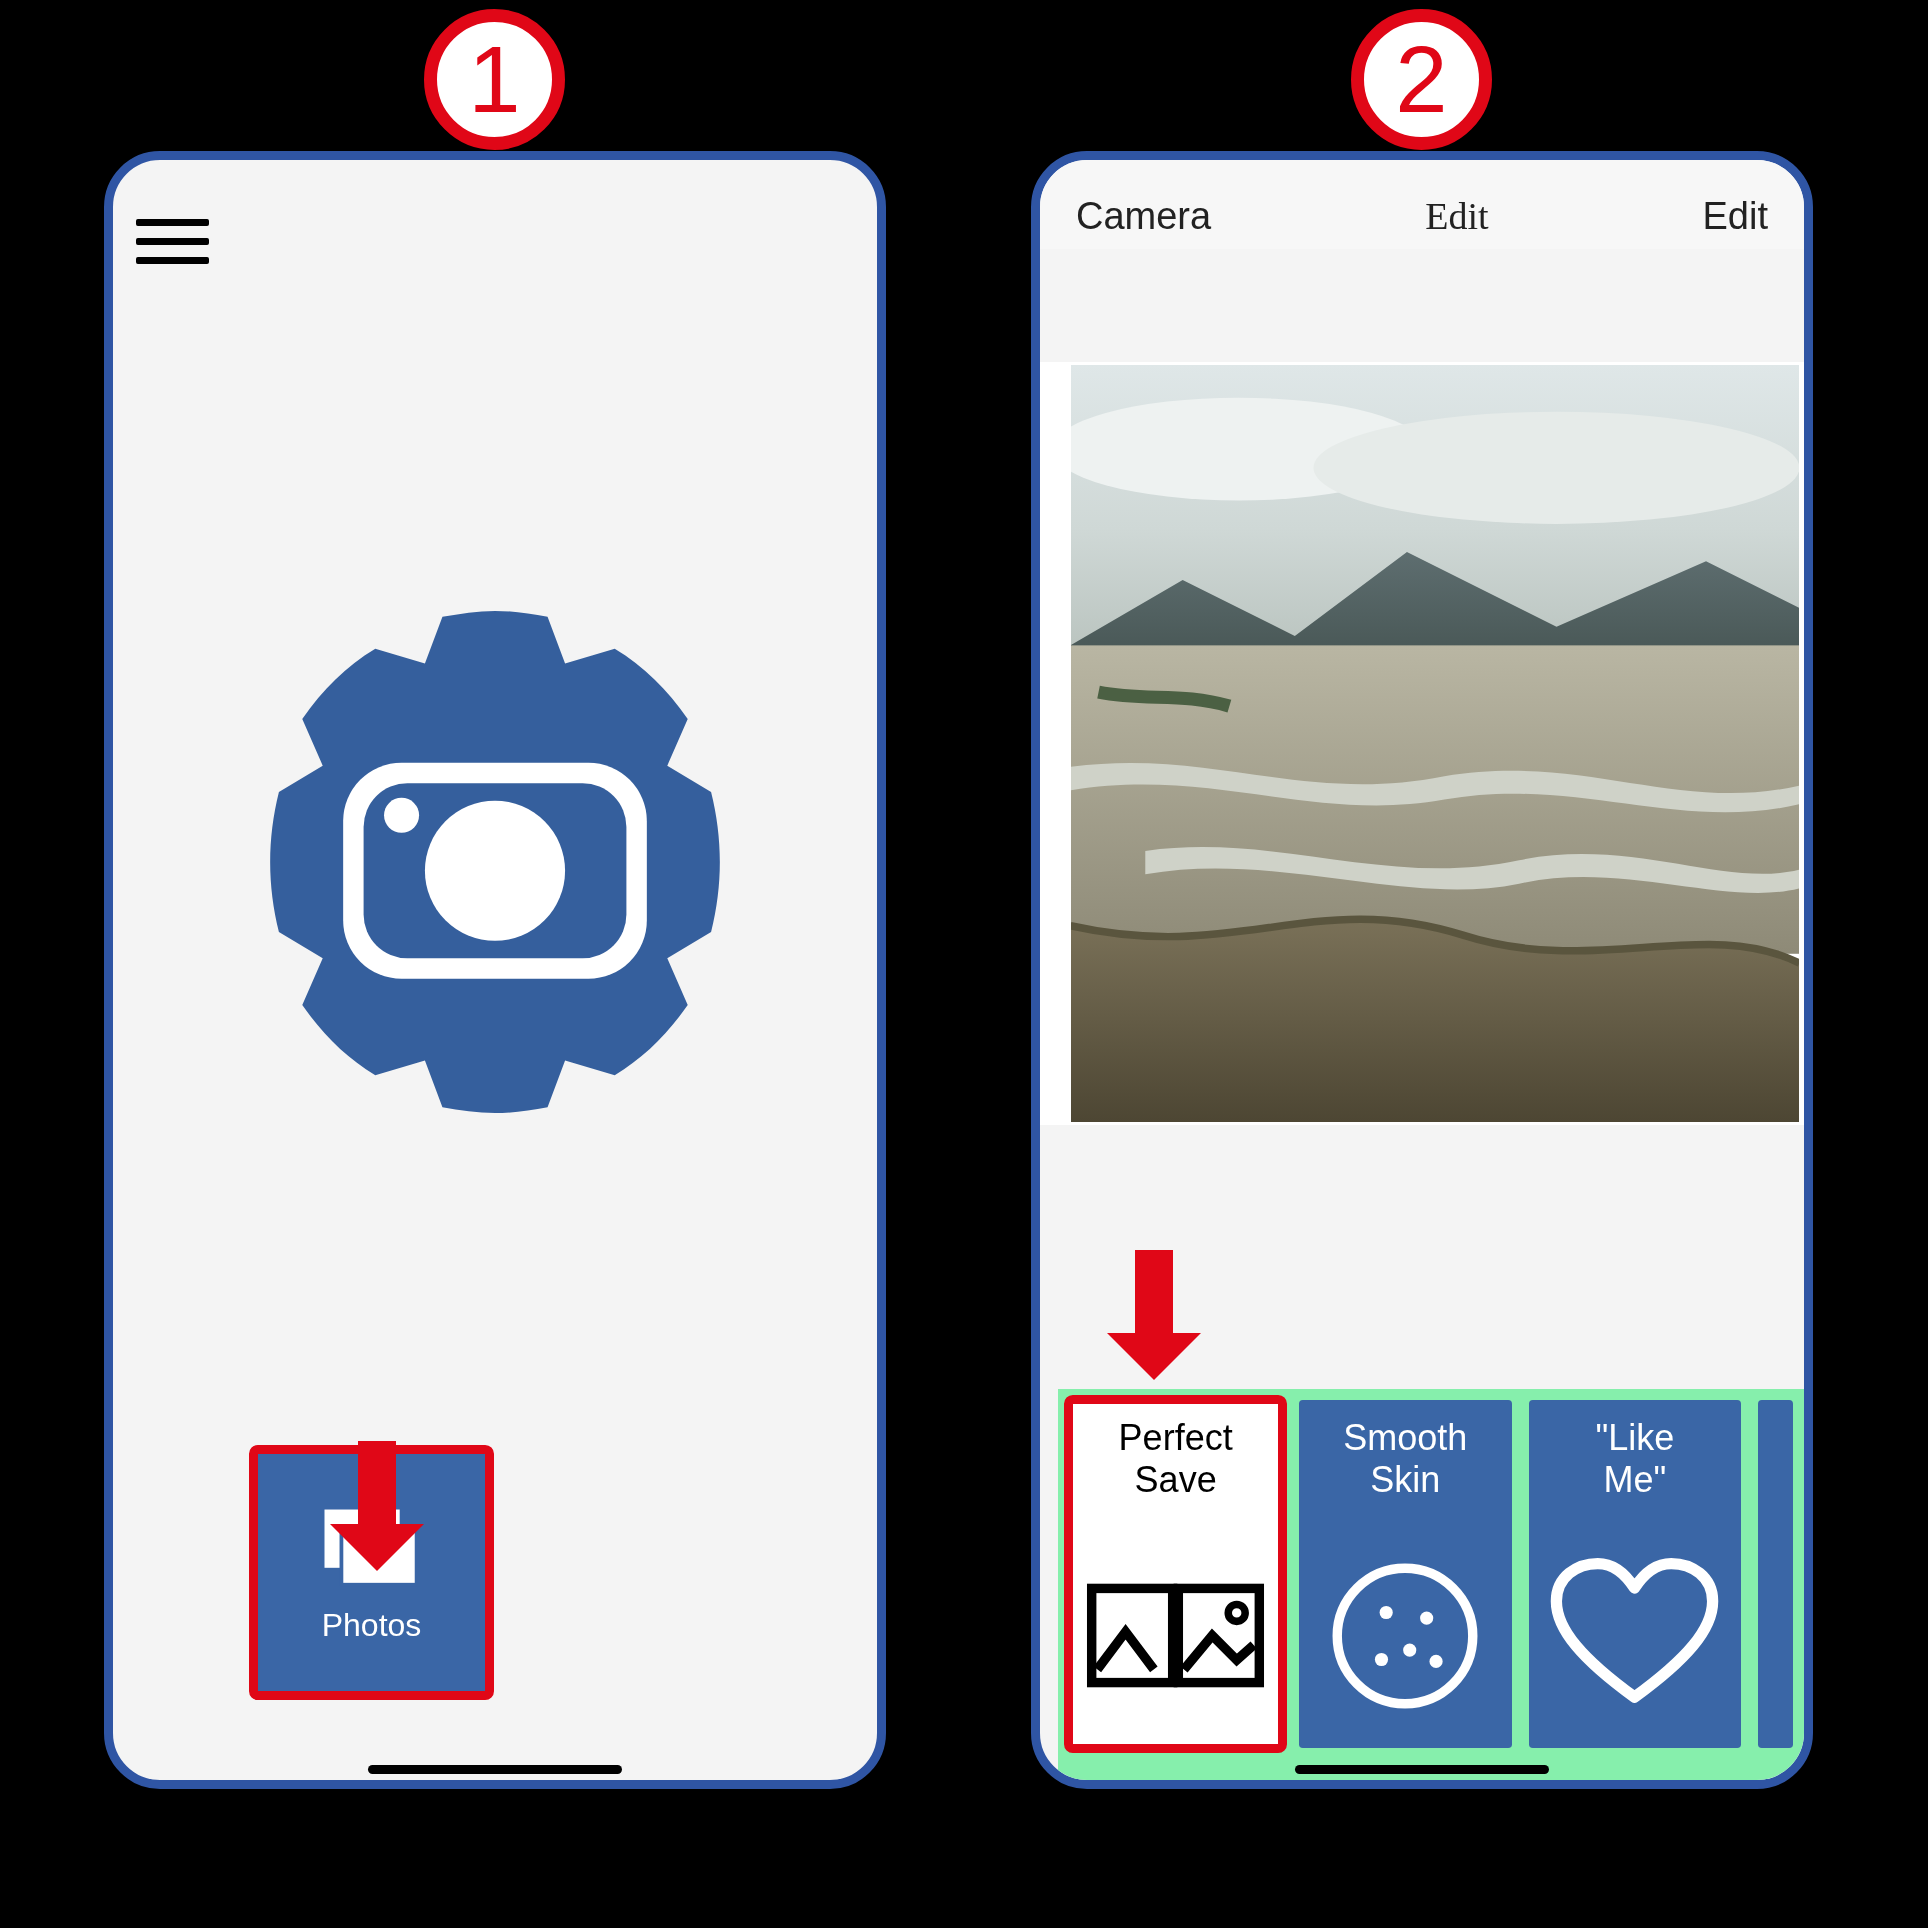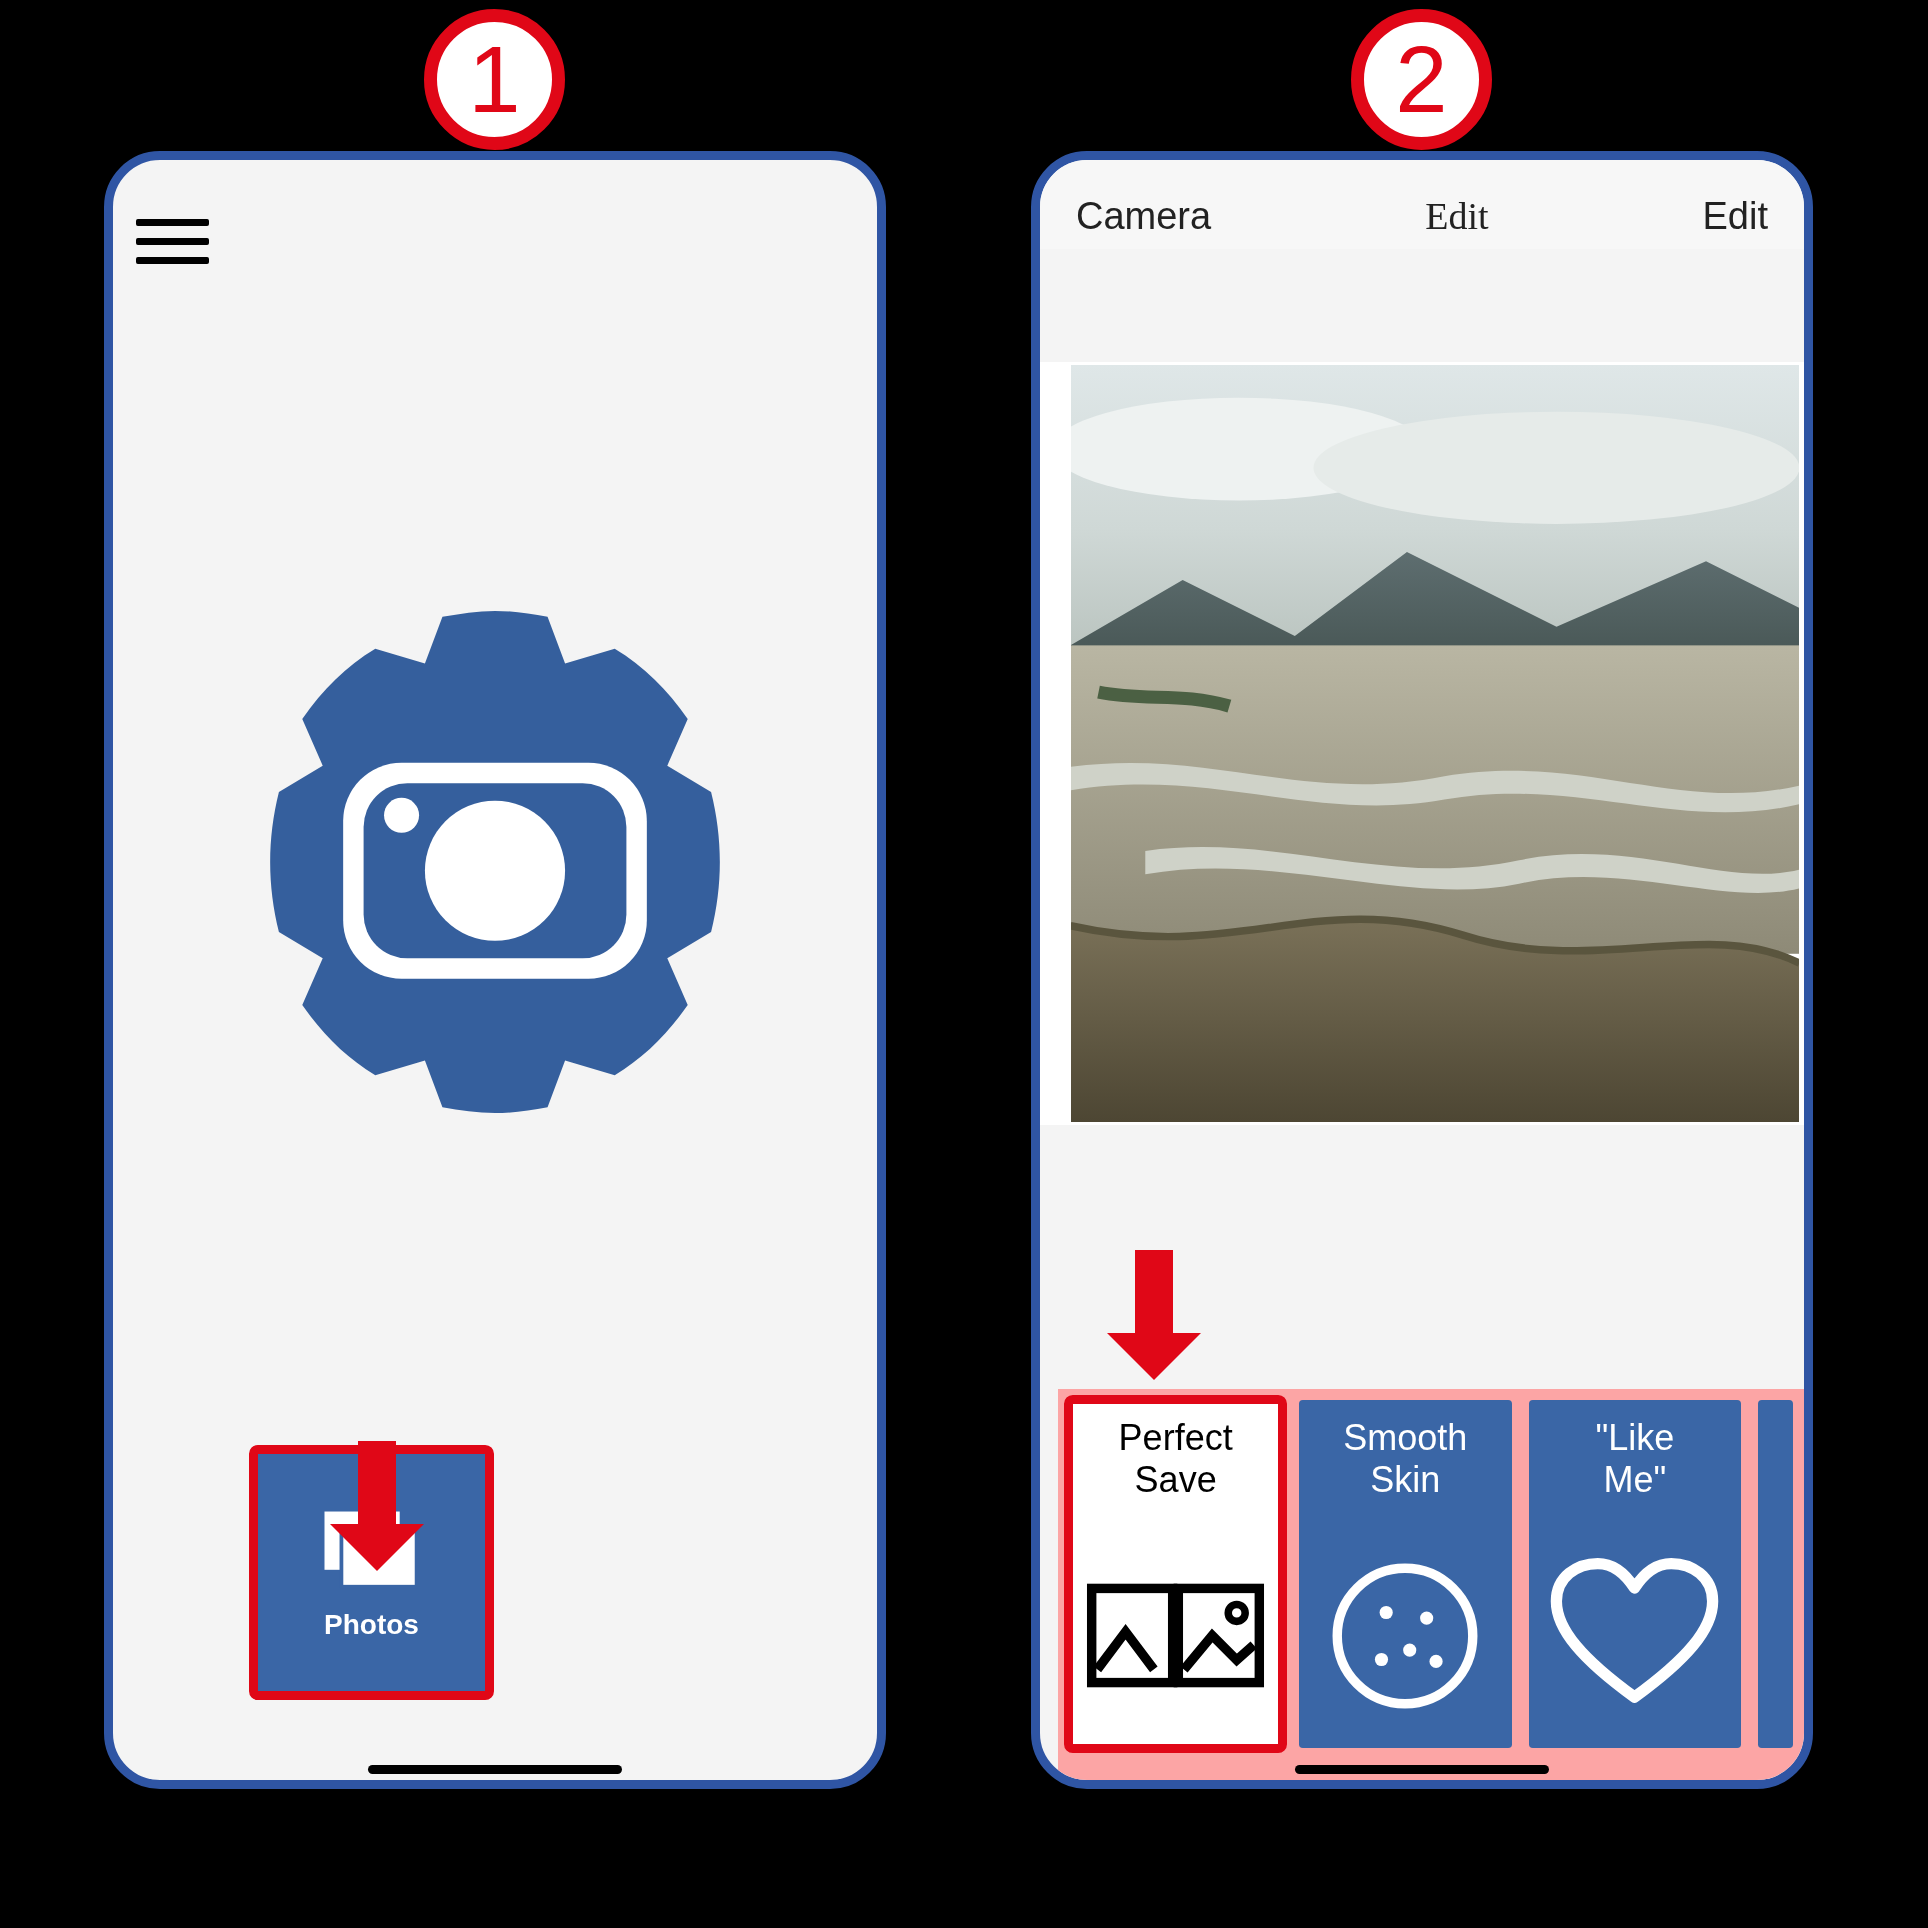--- a/index.html
+++ b/index.html
@@ -78,21 +78,21 @@
   }
   .tile {
     width: 235px; height: 245px;
     background:#3a66a6;
     color:#fff;
     display:flex; flex-direction:column; align-items:center; justify-content:center;
     border-radius:3.8px;
     margin-right: 15px;
     position:relative;
   }
-  .tile .tlabel { font-size:28px; margin-top:11px;font-weight:bold; }
+  .tile .tlabel { font-size:32px; margin-top:11px; }
   .tile.highlight { outline: 9.4px solid #e00717; outline-offset:-4.7px; }
 
   .home-indicator {
     position:absolute; bottom:5.6px; left:50%; transform:translateX(-50%);
     width: 254px; height:9.4px; background:#000; border-radius:4.7px;
   }
 
   
   .p2-top {
     height:89px; background:#f7f7f7;
@@ -115,21 +115,21 @@
   .pano-slice {
     flex:0 0 auto;
     width: 734px; height:100%;
     border: 3.8px solid #fff;
     position:relative; overflow:hidden;
   }
 
   
   .p2-filters {
     position:absolute; left:0; right:0; bottom:0; height:391px;
-    background:#fca5a5;
+    background:#86efac;
     display:flex; gap:17px;
     padding: 11.3px 11.3px 0 11.3px;
     margin-left: 18px;
   }
   .filter {
     width: 235px; height: 348px;
     border-radius:3.8px;
     display:flex; flex-direction:column; align-items:center;
     padding-top:17px;
     color:#fff; font-size:36px; text-align:center;

